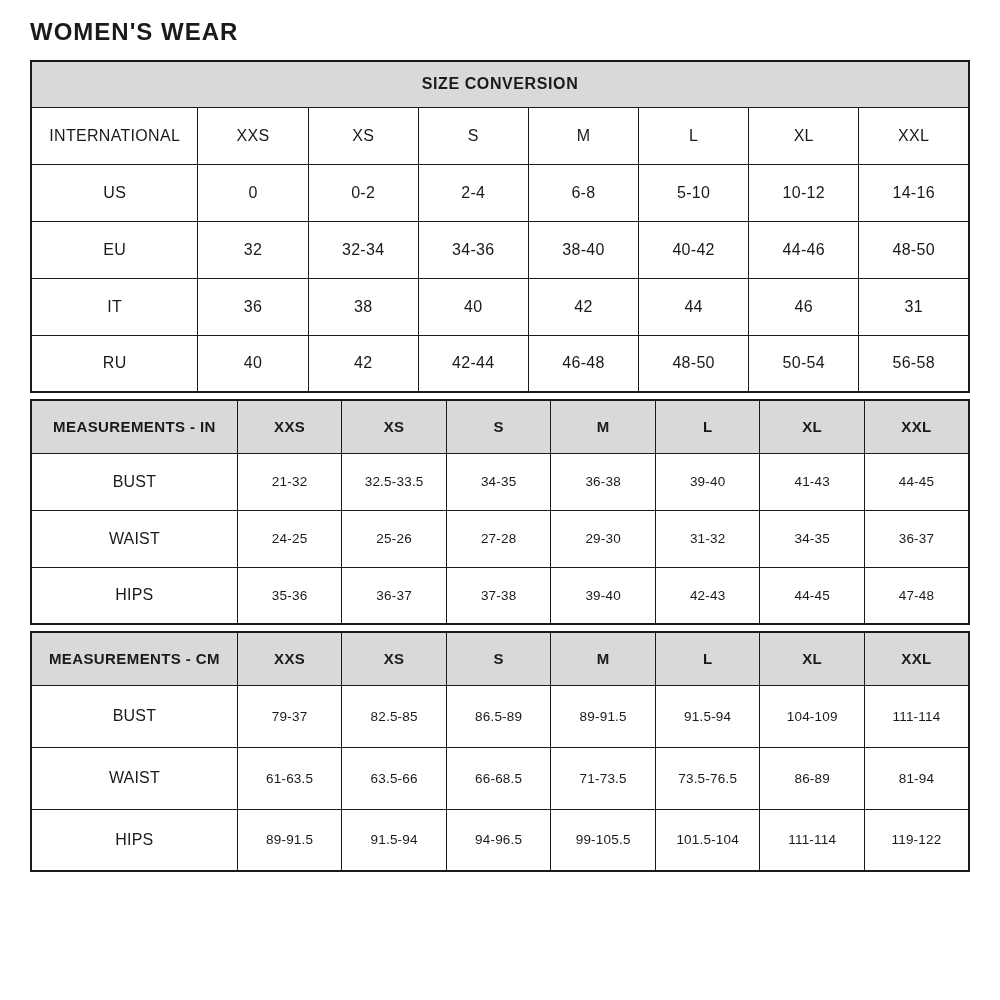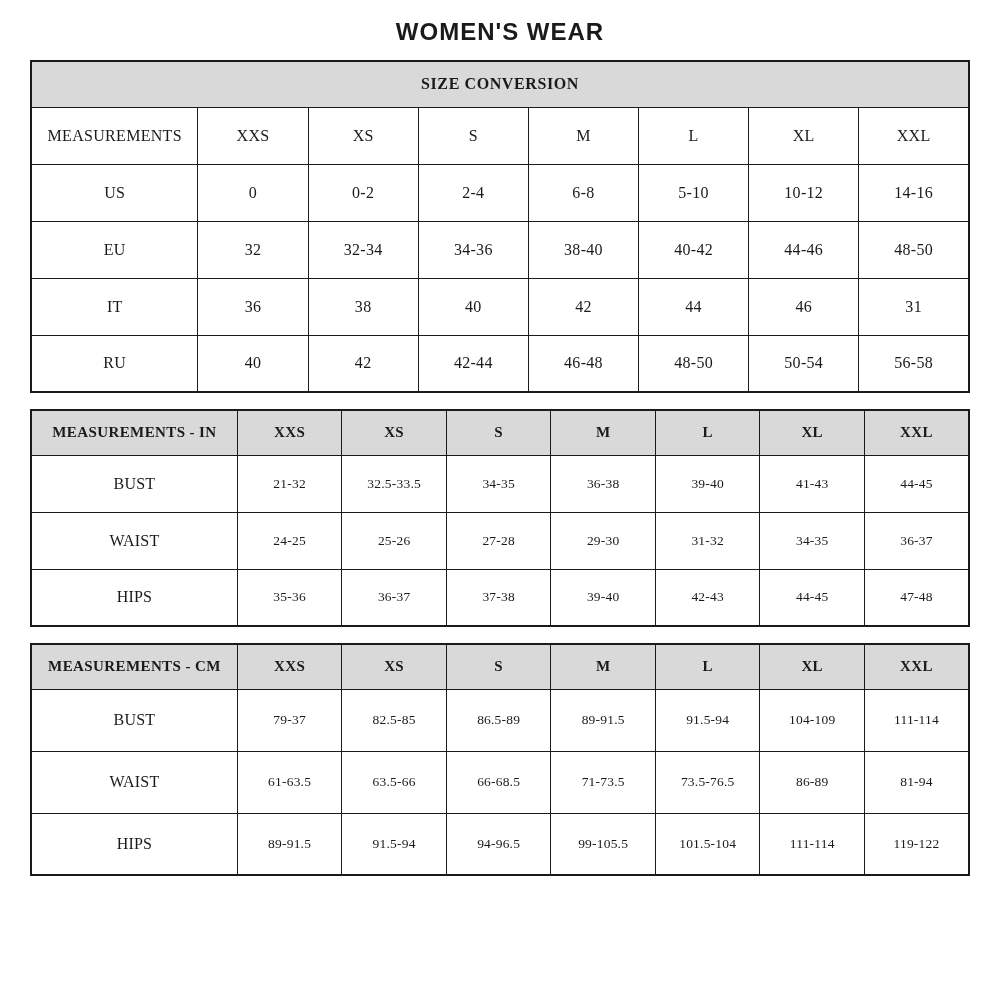--- a/index.html
+++ b/index.html
@@ -8,32 +8,30 @@
     background: #ffffff;
     color: #1a1a1a;
     font-family: "Liberation Sans", "DejaVu Sans", sans-serif;
   }
   .page {
     width: 1000px;
     min-height: 1000px;
     padding: 12px 30px 10px 30px;
   }
   .page-title {
-    text-align: center;
     font-size: 24px;
     font-weight: 700;
     letter-spacing: 1px;
     padding: 6px 0 14px 0;
   }
   table.tbl {
     width: 100%;
     border-collapse: collapse;
     table-layout: fixed;
-    margin-bottom: 16px;
-    font-family: Liberation Serif, serif;
+    margin-bottom: 6px;
   }
   table.tbl, table.tbl th, table.tbl td {
     border: 1px solid #1a1a1a;
   }
   table.tbl { border: 2px solid #1a1a1a; }
   table.tbl th, table.tbl td {
     text-align: center;
     vertical-align: middle;
     padding: 2px 4px;
   }
@@ -49,21 +47,21 @@
     height: 57px;
     font-size: 16px;
     letter-spacing: 0.3px;
   }
   
   table.meas thead th {
     background: #d9d9d9;
     font-weight: 700;
     font-size: 15px;
     letter-spacing: 0.4px;
-    height: 45px;
+    height: 53px;
   }
   table.meas td {
     height: 57px;
     font-size: 13.5px;
     letter-spacing: 0.2px;
   }
   table.meas td.rowlabel {
     font-size: 16px;
   }
   table.meas.cm td { height: 62px; }
@@ -89,21 +87,21 @@
         <col>
         <col>
     </colgroup>
     <thead>
       <tr class="conv-header">
         <th colspan="8">SIZE CONVERSION</th>
       </tr>
     </thead>
     <tbody>
         <tr>
-          <td class="rowlabel">MEASUREMENTS</td>
+          <td class="rowlabel">INTERNATIONAL</td>
           <td>XXS</td>
           <td>XS</td>
           <td>S</td>
           <td>M</td>
           <td>L</td>
           <td>XL</td>
           <td>XXL</td>
         </tr>
         <tr>
           <td class="rowlabel">US</td>

